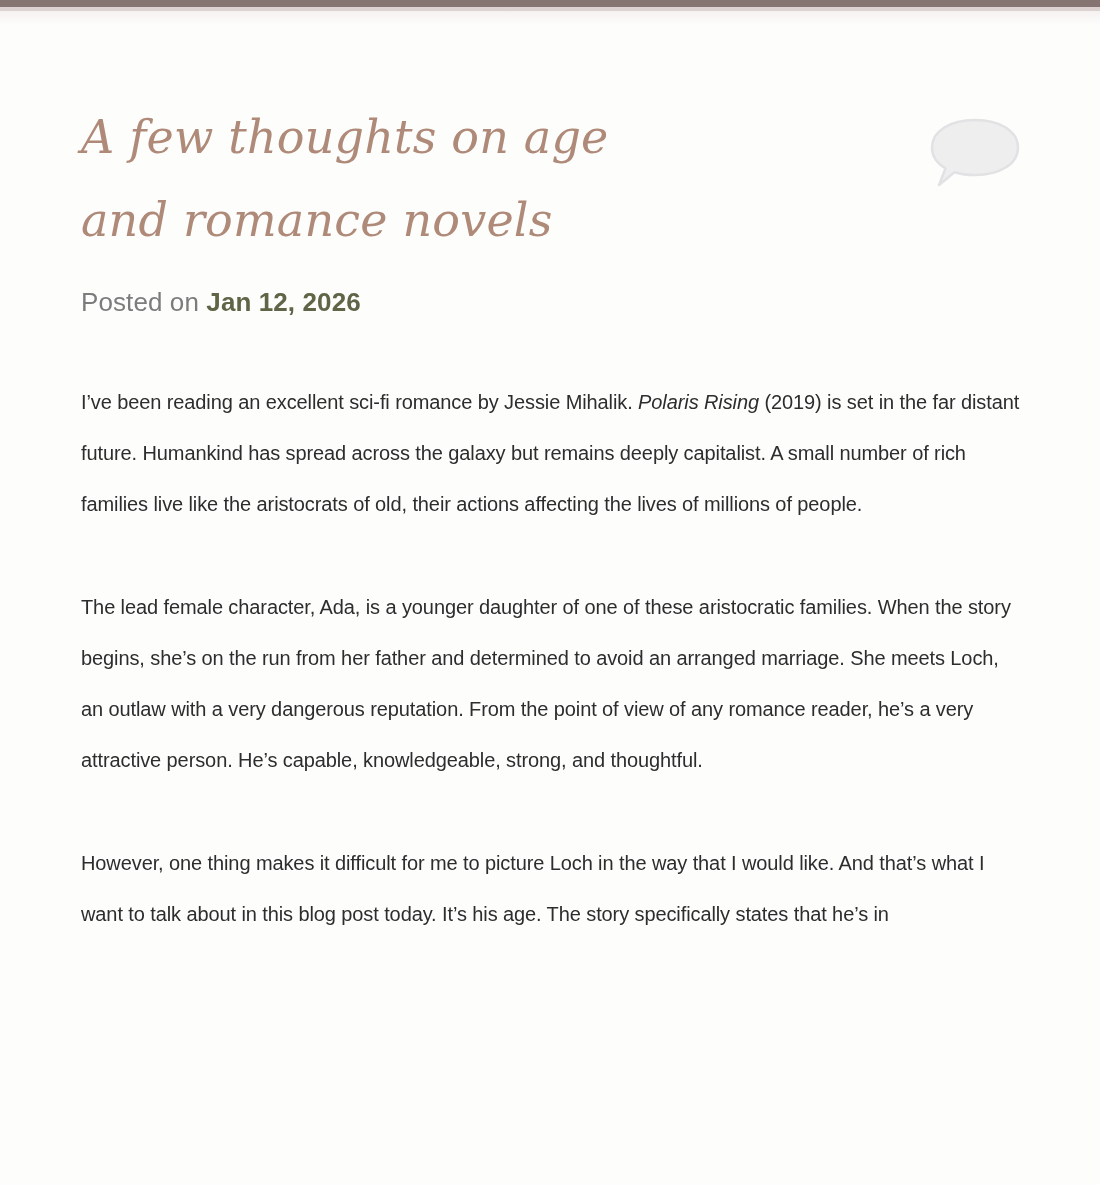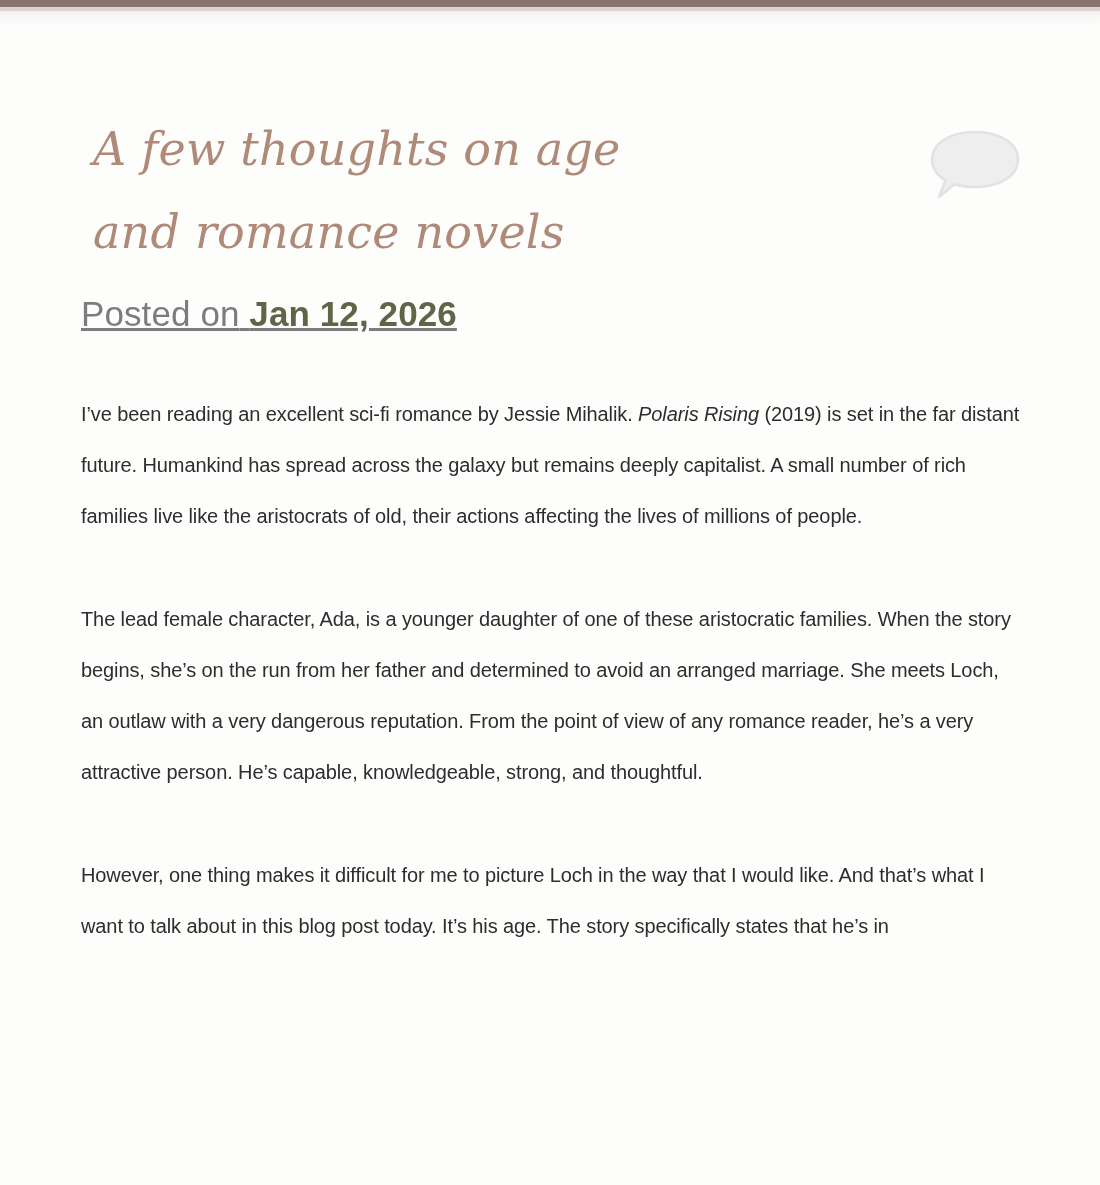--- a/index.html
+++ b/index.html
@@ -47,21 +47,21 @@
     width: 1100px;
     padding: 96px 80px 0 81px;
   }
 
   #post-header {
     position: relative;
     min-height: 120px;
   }
 
   #post-title {
-    margin: 12px;
+    margin: 0;
     padding: 0;
     font-family: "DejaVu Serif", "Liberation Serif", serif;
     font-style: italic;
     font-weight: 400;
     font-size: 46px;
     line-height: 83px;
     color: #af8a79;
     letter-spacing: 0.2px;
     max-width: 620px;
   }
@@ -70,25 +70,24 @@
     position: absolute;
     top: 22px;
     right: -1px;
     width: 92px;
     height: 70px;
   }
   #comment-bubble svg { display: block; width: 92px; height: 70px; }
 
   #post-meta {
     margin: 24px 0 17px 0;
-    font-size: 35px;
+    font-size: 26px;
     line-height: 32px;
     color: #7c7c7c;
     letter-spacing: 0.1px;
-    text-decoration: underline;
   }
   #post-meta .meta-date {
     color: #5f6647;
     font-weight: 700;
   }
 
   #post-body {
     margin-top: 59px;
   }
   #post-body p {

